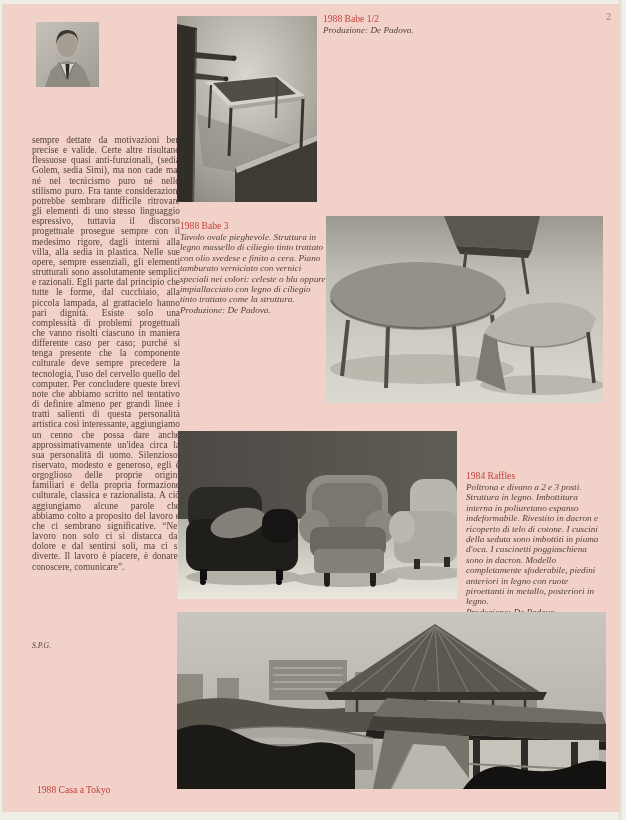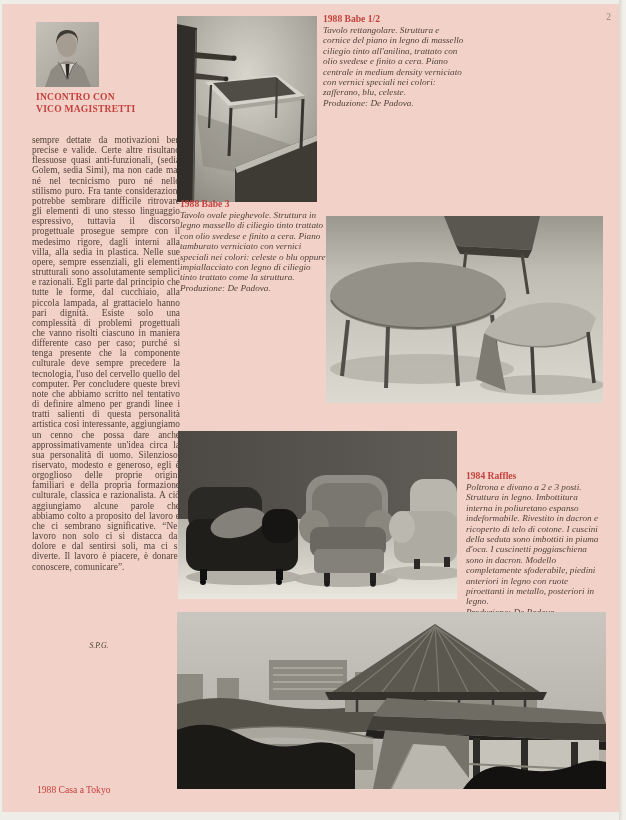--- a/index.html
+++ b/index.html
@@ -32,33 +32,33 @@
     color:var(--accent-red);font-weight:bold;font-size:9.6px;line-height:11.6px;
     letter-spacing:0.2px;
   }
   .intro-heading span{display:block;}
   .column{
     left:30px;top:131px;width:148px;
     font-size:9.4px;line-height:10.15px;color:var(--body-text);
     text-align:justify;hyphens:auto;-webkit-hyphens:auto;
   }
   .signature{
-    left:30px;top:637px;width:134px;text-align:center;
+    left:30px;top:637px;width:134px;text-align:left;
     font-size:7.8px;font-style:italic;color:var(--body-text);
   }
   .product{color:var(--body-text);}
   .product .title{
-    color:var(--accent-red);font-weight:bold;font-size:9.6px;line-height:11px;
+    color:var(--accent-red);font-weight:normal;font-size:9.6px;line-height:11px;
     margin-bottom:1px;
   }
   .product .desc, .product .prod{
     font-style:italic;font-size:9.2px;line-height:10.4px;
   }
   .product-babe12{left:321px;top:9px;width:145px;}
-  .product-babe3{left:178px;top:194px;width:147px;}
+  .product-babe3{left:178px;top:216px;width:147px;}
   .product-raffles{left:464px;top:466px;width:139px;}
   .photo1{left:175px;top:12px;width:140px;height:186px;}
   .photo2{left:324px;top:212px;width:277px;height:187px;}
   .photo3{left:176px;top:427px;width:279px;height:168px;}
   .photo4{left:175px;top:608px;width:429px;height:177px;}
   .caption-tokyo{
     left:35px;top:780px;
     color:var(--accent-red);font-weight:normal;font-size:9.6px;
   }
   .edge-right{
@@ -84,24 +84,20 @@
       <rect width="63" height="65" fill="url(#pp)"></rect>
       <path d="M9 65 L15 48 Q22 40 31 39 Q42 40 48 47 L55 65 Z" fill="#8f8b82"></path>
       <polygon points="25,42 38,42 31,58" fill="#d9d5cc"></polygon>
       <polygon points="29.5,42 33.5,42 32.5,57 30.5,57" fill="#2a2723"></polygon>
       <path d="M22 40 L25 44 L31 58 L37 44 L41 40" stroke="#6e6a61" stroke-width="1" fill="none"></path>
       <ellipse cx="31" cy="23" rx="10" ry="12" fill="#a59d91"></ellipse>
       <path d="M20 23 Q20 8 31 8 Q43 8 42 23 Q42 14 36 12 Q30 10 25 14 Q21 17 20 23 Z" fill="#3e3832"></path>
     </svg>
   </div>
 
-  <div class="abs intro-heading">
-    <span>INCONTRO CON</span>
-    <span>VICO MAGISTRETTI</span>
-  </div>
 
   <div class="abs column">sempre dettate da motivazioni ben precise e valide. Certe altre risultano flessuose quasi anti-funzionali, (sedia Golem, sedia Simi), ma non cade mai né nel tecnicismo puro né nello stilismo puro. Fra tante considerazioni potrebbe sembrare difficile ritrovare gli elementi di uno stesso linguaggio espressivo, tuttavia il discorso progettuale prosegue sempre con il medesimo rigore, dagli interni alla villa, alla sedia in plastica. Nelle sue opere, sempre essenziali, gli elementi strutturali sono assolutamente semplici e razionali. Egli parte dal principio che tutte le forme, dal cucchiaio, alla piccola lampada, al grattacielo hanno pari dignità. Esiste solo una complessità di problemi progettuali che vanno risolti ciascuno in maniera differente caso per caso; purché si tenga presente che la componente culturale deve sempre precedere la tecnologia, l'uso del cervello quello del computer. Per concludere queste brevi note che abbiamo scritto nel tentativo di definire almeno per grandi linee i tratti salienti di questa personalità artistica così interessante, aggiungiamo un cenno che possa dare anche approssimativamente un'idea circa la sua personalità di uomo. Silenzioso, riservato, modesto e generoso, egli è orgoglioso delle proprie origini familiari e della propria formazione culturale, classica e razionalista. A ciò aggiungiamo alcune parole che abbiamo colto a proposito del lavoro e che ci sembrano significative. “Nel lavoro non solo ci si distacca dal dolore e dal sentirsi soli, ma ci si diverte. Il lavoro è piacere, è donare, conoscere, comunicare”.</div>
   <div class="abs signature">S.P.G.</div>
 
   <div class="abs photo1">
     <svg class="photo" viewBox="0 0 140 186" preserveAspectRatio="none">
       <defs>
         <radialGradient id="p1" cx="0.5" cy="0.32" r="0.95">
           <stop offset="0" stop-color="#d8d5cc"></stop>
           <stop offset="0.55" stop-color="#a9a69d"></stop>
@@ -123,21 +119,20 @@
       <line x1="19" y1="14" x2="16" y2="186" stroke="#5f5c54" stroke-width="1.4"></line>
       <polygon points="17,36 58,40 58,45 17,42" fill="#3a372f"></polygon>
       <polygon points="17,57 50,61 50,65 17,63" fill="#433f38"></polygon>
       <circle cx="57" cy="42" r="2.6" fill="#2c2925"></circle>
       <circle cx="49" cy="63" r="2.4" fill="#2c2925"></circle>
     </svg>
   </div>
 
   <div class="abs product product-babe12">
     <div class="title">1988 Babe 1/2</div>
-    <div class="desc">Tavolo rettangolare. Struttura e cornice del piano in legno di massello ciliegio tinto all'anilina, trattato con olio svedese e finito a cera. Piano centrale in medium density verniciato con vernici speciali nei colori: zafferano, blu, celeste.</div>
     <div class="prod">Produzione: De Padova.</div>
   </div>
 
   <div class="abs product product-babe3">
     <div class="title">1988 Babe 3</div>
     <div class="desc">Tavolo ovale pieghevole. Struttura in legno massello di ciliegio tinto trattato con olio svedese e finito a cera. Piano tamburato verniciato con vernici speciali nei colori: celeste o blu oppure impiallacciato con legno di ciliegio tinto trattato come la struttura.</div>
     <div class="prod">Produzione: De Padova.</div>
   </div>
 
   <div class="abs photo2">

